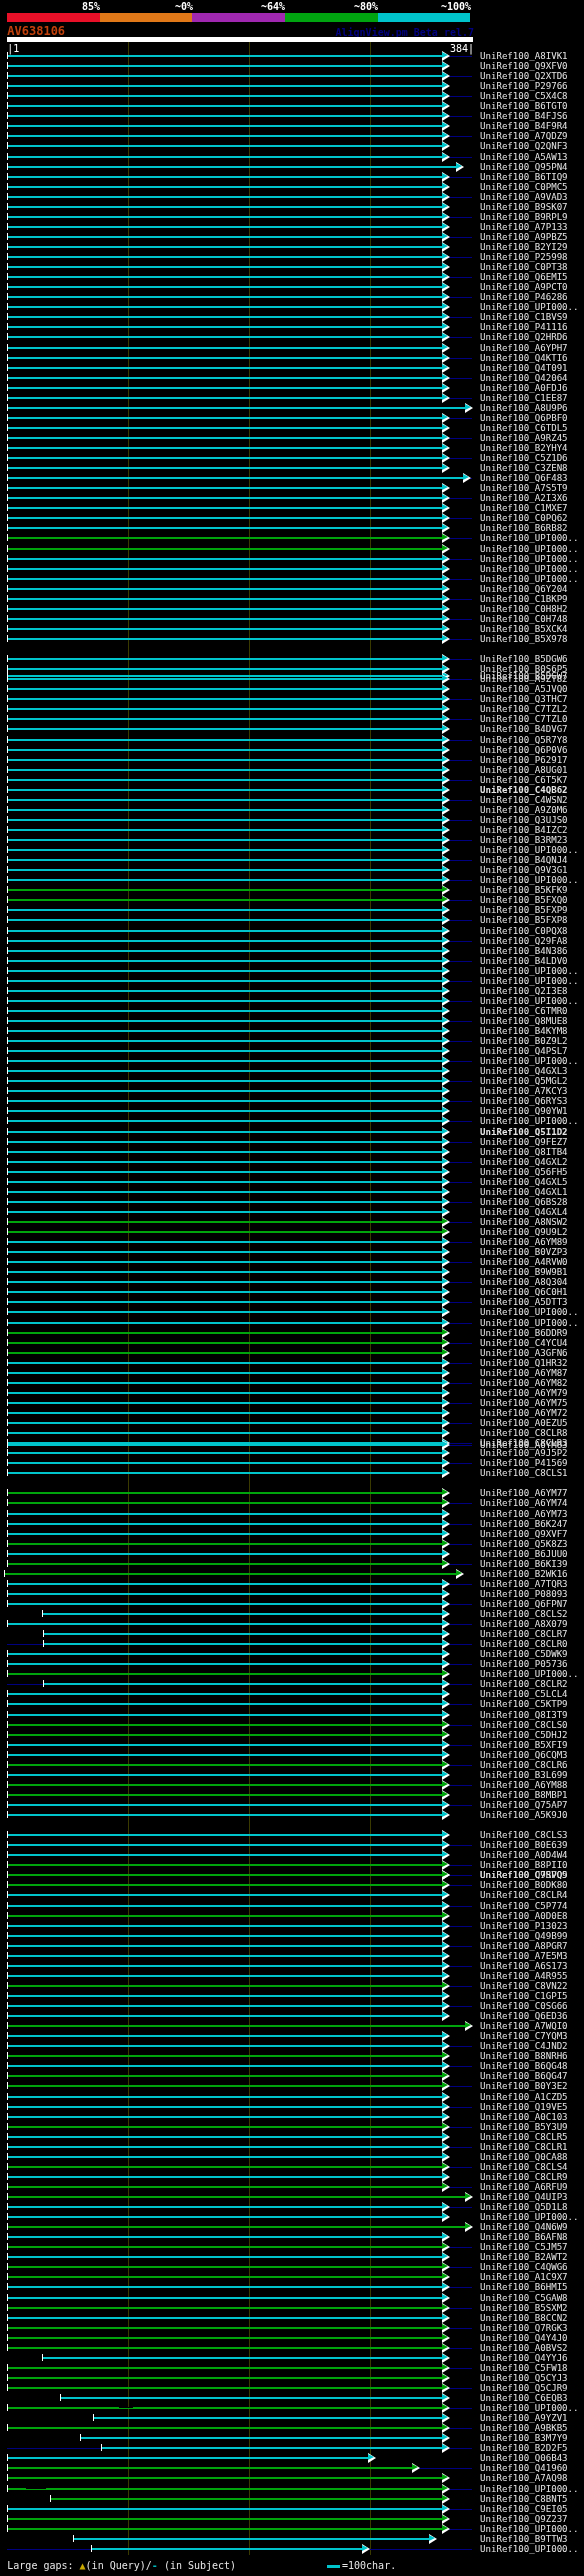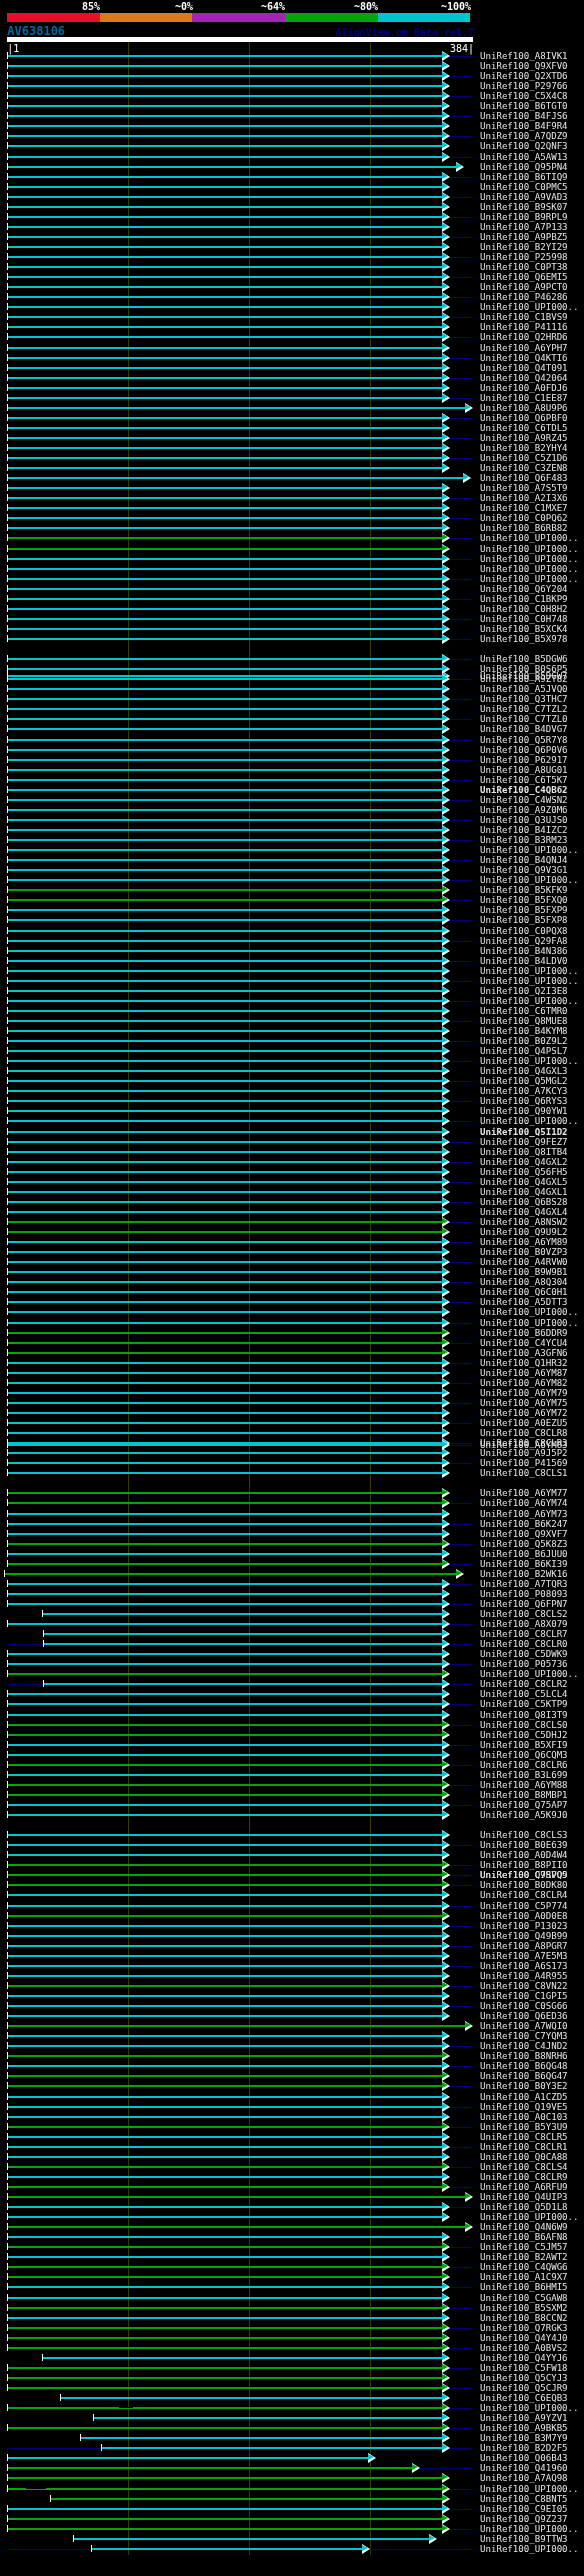--- a/index.html
+++ b/index.html
@@ -2,21 +2,21 @@
 <html style="font-size:14.6px"><head>
 <meta charset="utf-8">
 <style>
   html,body{margin:0;padding:0;background:#000;}
   .canvas{position:relative;width:585px;height:2576px;background:#000;overflow:hidden;
           font-family:"DejaVu Sans Mono", monospace;}
   .scale-label{position:absolute;top:0.9px;width:64px;text-align:right;color:#fff;
                font-weight:bold;font-size:10px;letter-spacing:0;}
   .scale-bar{position:absolute;left:7.3px;top:12.8px;width:463px;height:9.1px;display:flex;}
   .scale-seg{flex:1 1 0;height:9.1px;}
-  .title{position:absolute;left:7.3px;top:24px;color:#0369a1;font-weight:bold;font-size:12px;}
+  .title{position:absolute;left:7.3px;top:24px;color:#c2410c;font-weight:bold;font-size:12px;}
   .brand{position:absolute;right:111px;top:26.5px;color:#000080;font-weight:bold;font-size:10px;}
   .query-bar{position:absolute;left:7.3px;top:37px;width:466px;height:4.6px;background:#fff;}
   .ruler-start{position:absolute;left:7.3px;top:43px;color:#fff;font-size:10px;}
   .ruler-end{position:absolute;right:111px;top:43px;color:#fff;font-size:10px;}
   .gridline{position:absolute;top:42px;width:0.9px;height:2513px;background:#3a3a00;}
   .rows{position:absolute;left:0;top:51px;width:585px;}
   .hit-row{position:absolute;left:0;width:585px;height:10px;}
   .navy-underlay{position:absolute;left:7.3px;top:4.6px;width:465px;height:1.8px;background:#000080;}
   .hit-line{position:absolute;top:3.7px;height:2.7px;}
   .hit-tick{position:absolute;top:0.9px;width:0.9px;height:7.3px;background:#fff;}
@@ -2305,15 +2305,23 @@
   <div class="hit-row" style="top: 2493px;">
     <div class="navy-underlay" style="display: block;"></div>
     <div class="hit-line" style="left: 91px; width: 271px; background: rgb(0, 196, 203);"></div>
     <div class="hit-tick" style="left: 91px;"></div>
     <div class="arrow-outer" style="left: 362px;"></div>
     <div class="arrow-inner" style="left: 362px; border-left-color: rgb(0, 196, 203);"></div>
     <div class="hit-label">UniRef100_UPI000..</div>
   </div>
 </div>
 
+  <div class="footer">
+    <div class="fl">
+      <span>Large gaps:</span>
+      <span class="tri">▲</span><span>(in Query)/</span><span class="dash-subject">-</span><span> (in Subject)</span>
+    </div>
+    <div class="sample-line"></div>
+    <div class="sample-text">=100char.</div>
+  </div>
 
 </div>
 
 
 </body></html>

